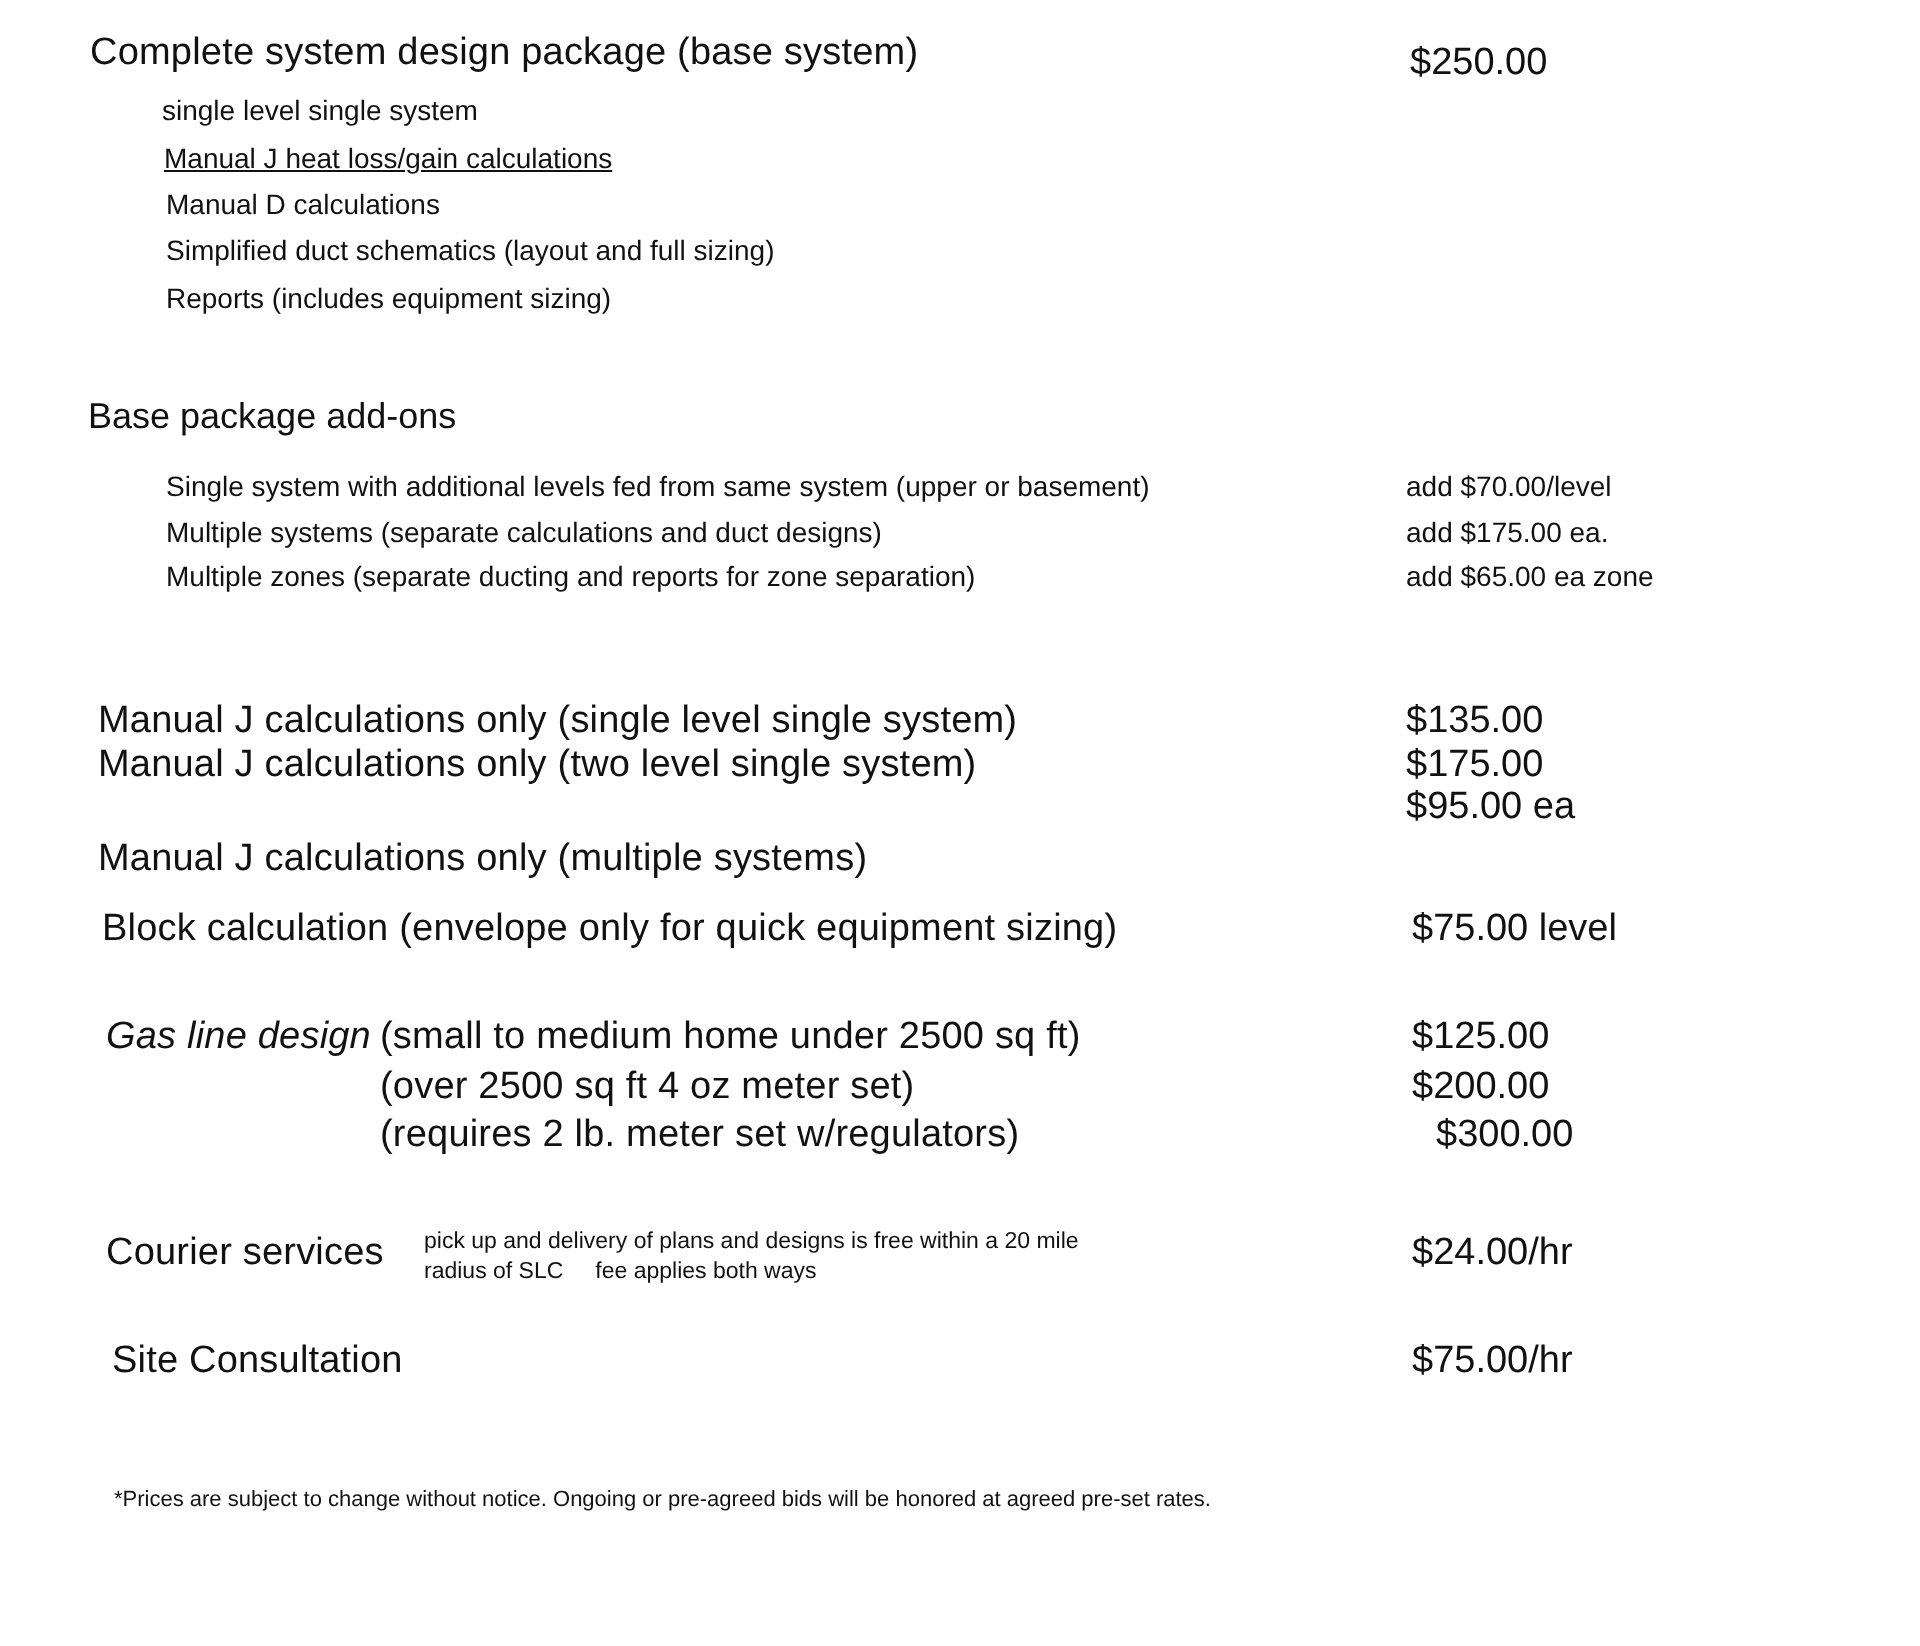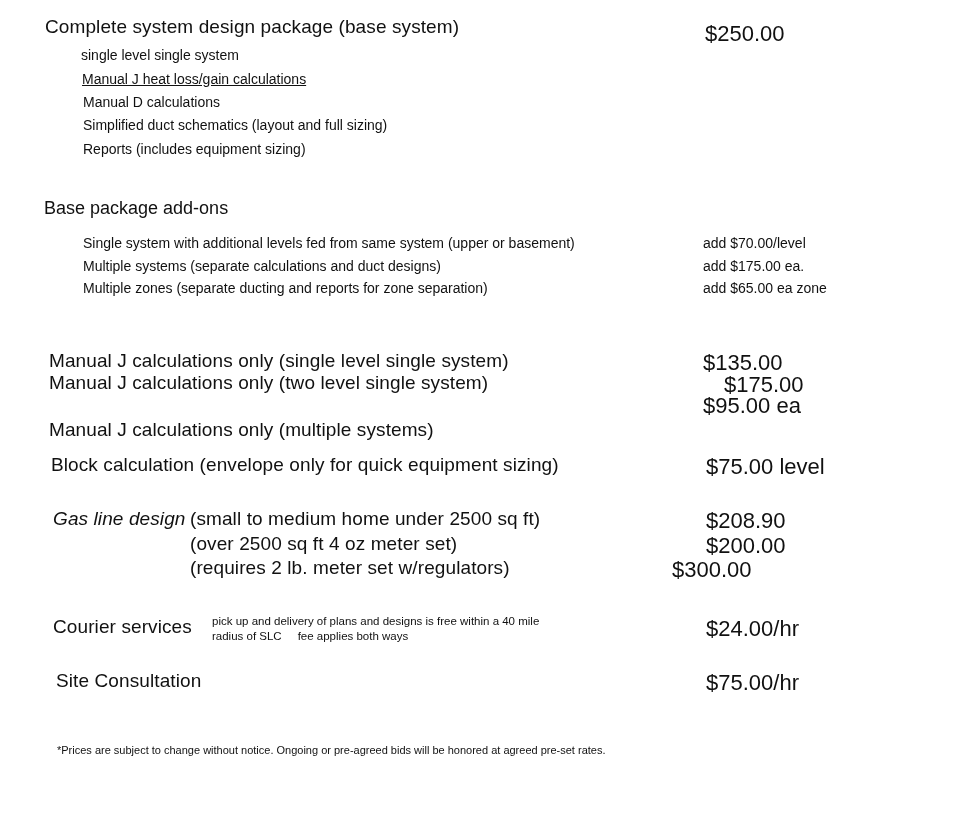--- a/index.html
+++ b/index.html
@@ -12,21 +12,21 @@
       height: 823px;
       position: relative;
       overflow: hidden;
       font-family: "Liberation Sans", "DejaVu Sans", sans-serif;
       color: #111111;
     }
     .abs { position: absolute; white-space: nowrap; }
     .h-lg { font-size: 19px; letter-spacing: 0.1px; }
     .h-md { font-size: 18px; }
     .item-sm { font-size: 14px; }
-    .price-lg { font-size: 22px; }
+    .price-lg { font-size: 19px; }
     .price-sm { font-size: 14px; }
     .note-xs { font-size: 11.5px; line-height: 15px; }
     .foot { font-size: 11px; }
   </style>
 </head>
 <body>
 
 <div class="abs h-lg" style="left:45px; top:16px;">Complete system design package  (base system)</div>
 <div class="abs price-lg" style="left:705px; top:21px;">$250.00</div>
 
@@ -44,39 +44,39 @@
 <div class="abs item-sm" style="left:83px; top:258px;">Multiple systems  (separate calculations and duct designs)</div>
 <div class="abs price-sm" style="left:703px; top:258px;">add $175.00 ea.</div>
 
 <div class="abs item-sm" style="left:83px; top:280px;">Multiple zones  (separate ducting and reports for zone separation)</div>
 <div class="abs price-sm" style="left:703px; top:280px;">add $65.00 ea zone</div>
 
 <div class="abs h-lg" style="left:49px; top:350px;">Manual J calculations only  (single level single system)</div>
 <div class="abs price-lg" style="left:703px; top:350px;">$135.00</div>
 
 <div class="abs h-lg" style="left:49px; top:372px;">Manual J calculations only  (two level single system)</div>
-<div class="abs price-lg" style="left:703px; top:372px;margin-left:21px;">$175.00</div>
+<div class="abs price-lg" style="left:703px; top:372px;">$175.00</div>
 
 <div class="abs h-lg" style="left:49px; top:393px;margin-top:26px;">Manual J calculations only  (multiple systems)</div>
 <div class="abs price-lg" style="left:703px; top:393px;">$95.00 ea</div>
 
 <div class="abs h-lg" style="left:51px; top:454px;">Block calculation (envelope only for quick equipment sizing)</div>
 <div class="abs price-lg" style="left:706px; top:454px;">$75.00 level</div>
 
 <div class="abs h-lg" style="left:53px; top:508px;font-style:italic;">Gas line design</div>
 <div class="abs h-lg" style="left:190px; top:508px;">(small to medium home under 2500 sq ft)</div>
-<div class="abs price-lg" style="left:706px; top:508px;">$208.90</div>
+<div class="abs price-lg" style="left:706px; top:508px;">$125.00</div>
 
 <div class="abs h-lg" style="left:190px; top:533px;">(over 2500 sq ft 4 oz meter set)</div>
 <div class="abs price-lg" style="left:706px; top:533px;">$200.00</div>
 
 <div class="abs h-lg" style="left:190px; top:557px;">(requires 2 lb. meter set w/regulators)</div>
-<div class="abs price-lg" style="left:672px; top:557px;">$300.00</div>
+<div class="abs price-lg" style="left:718px; top:557px;">$300.00</div>
 
 <div class="abs h-lg" style="left:53px; top:616px;">Courier services</div>
-<div class="abs note-xs" style="left:212px; top:614px;">pick up and delivery of plans and designs is free within a 40 mile</div>
+<div class="abs note-xs" style="left:212px; top:614px;">pick up and delivery of plans and designs is free within a 20 mile</div>
 <div class="abs note-xs" style="left:212px; top:629px; white-space: pre;">radius of SLC     fee applies both ways</div>
 <div class="abs price-lg" style="left:706px; top:616px;">$24.00/hr</div>
 
 <div class="abs h-lg" style="left:56px; top:670px;">Site Consultation</div>
 <div class="abs price-lg" style="left:706px; top:670px;">$75.00/hr</div>
 
 <div class="abs foot" style="left:57px; top:744px;text-align:center;">*Prices are subject to change without notice. Ongoing or pre-agreed bids will be honored at agreed pre-set rates.</div>
 
 </body></html>

